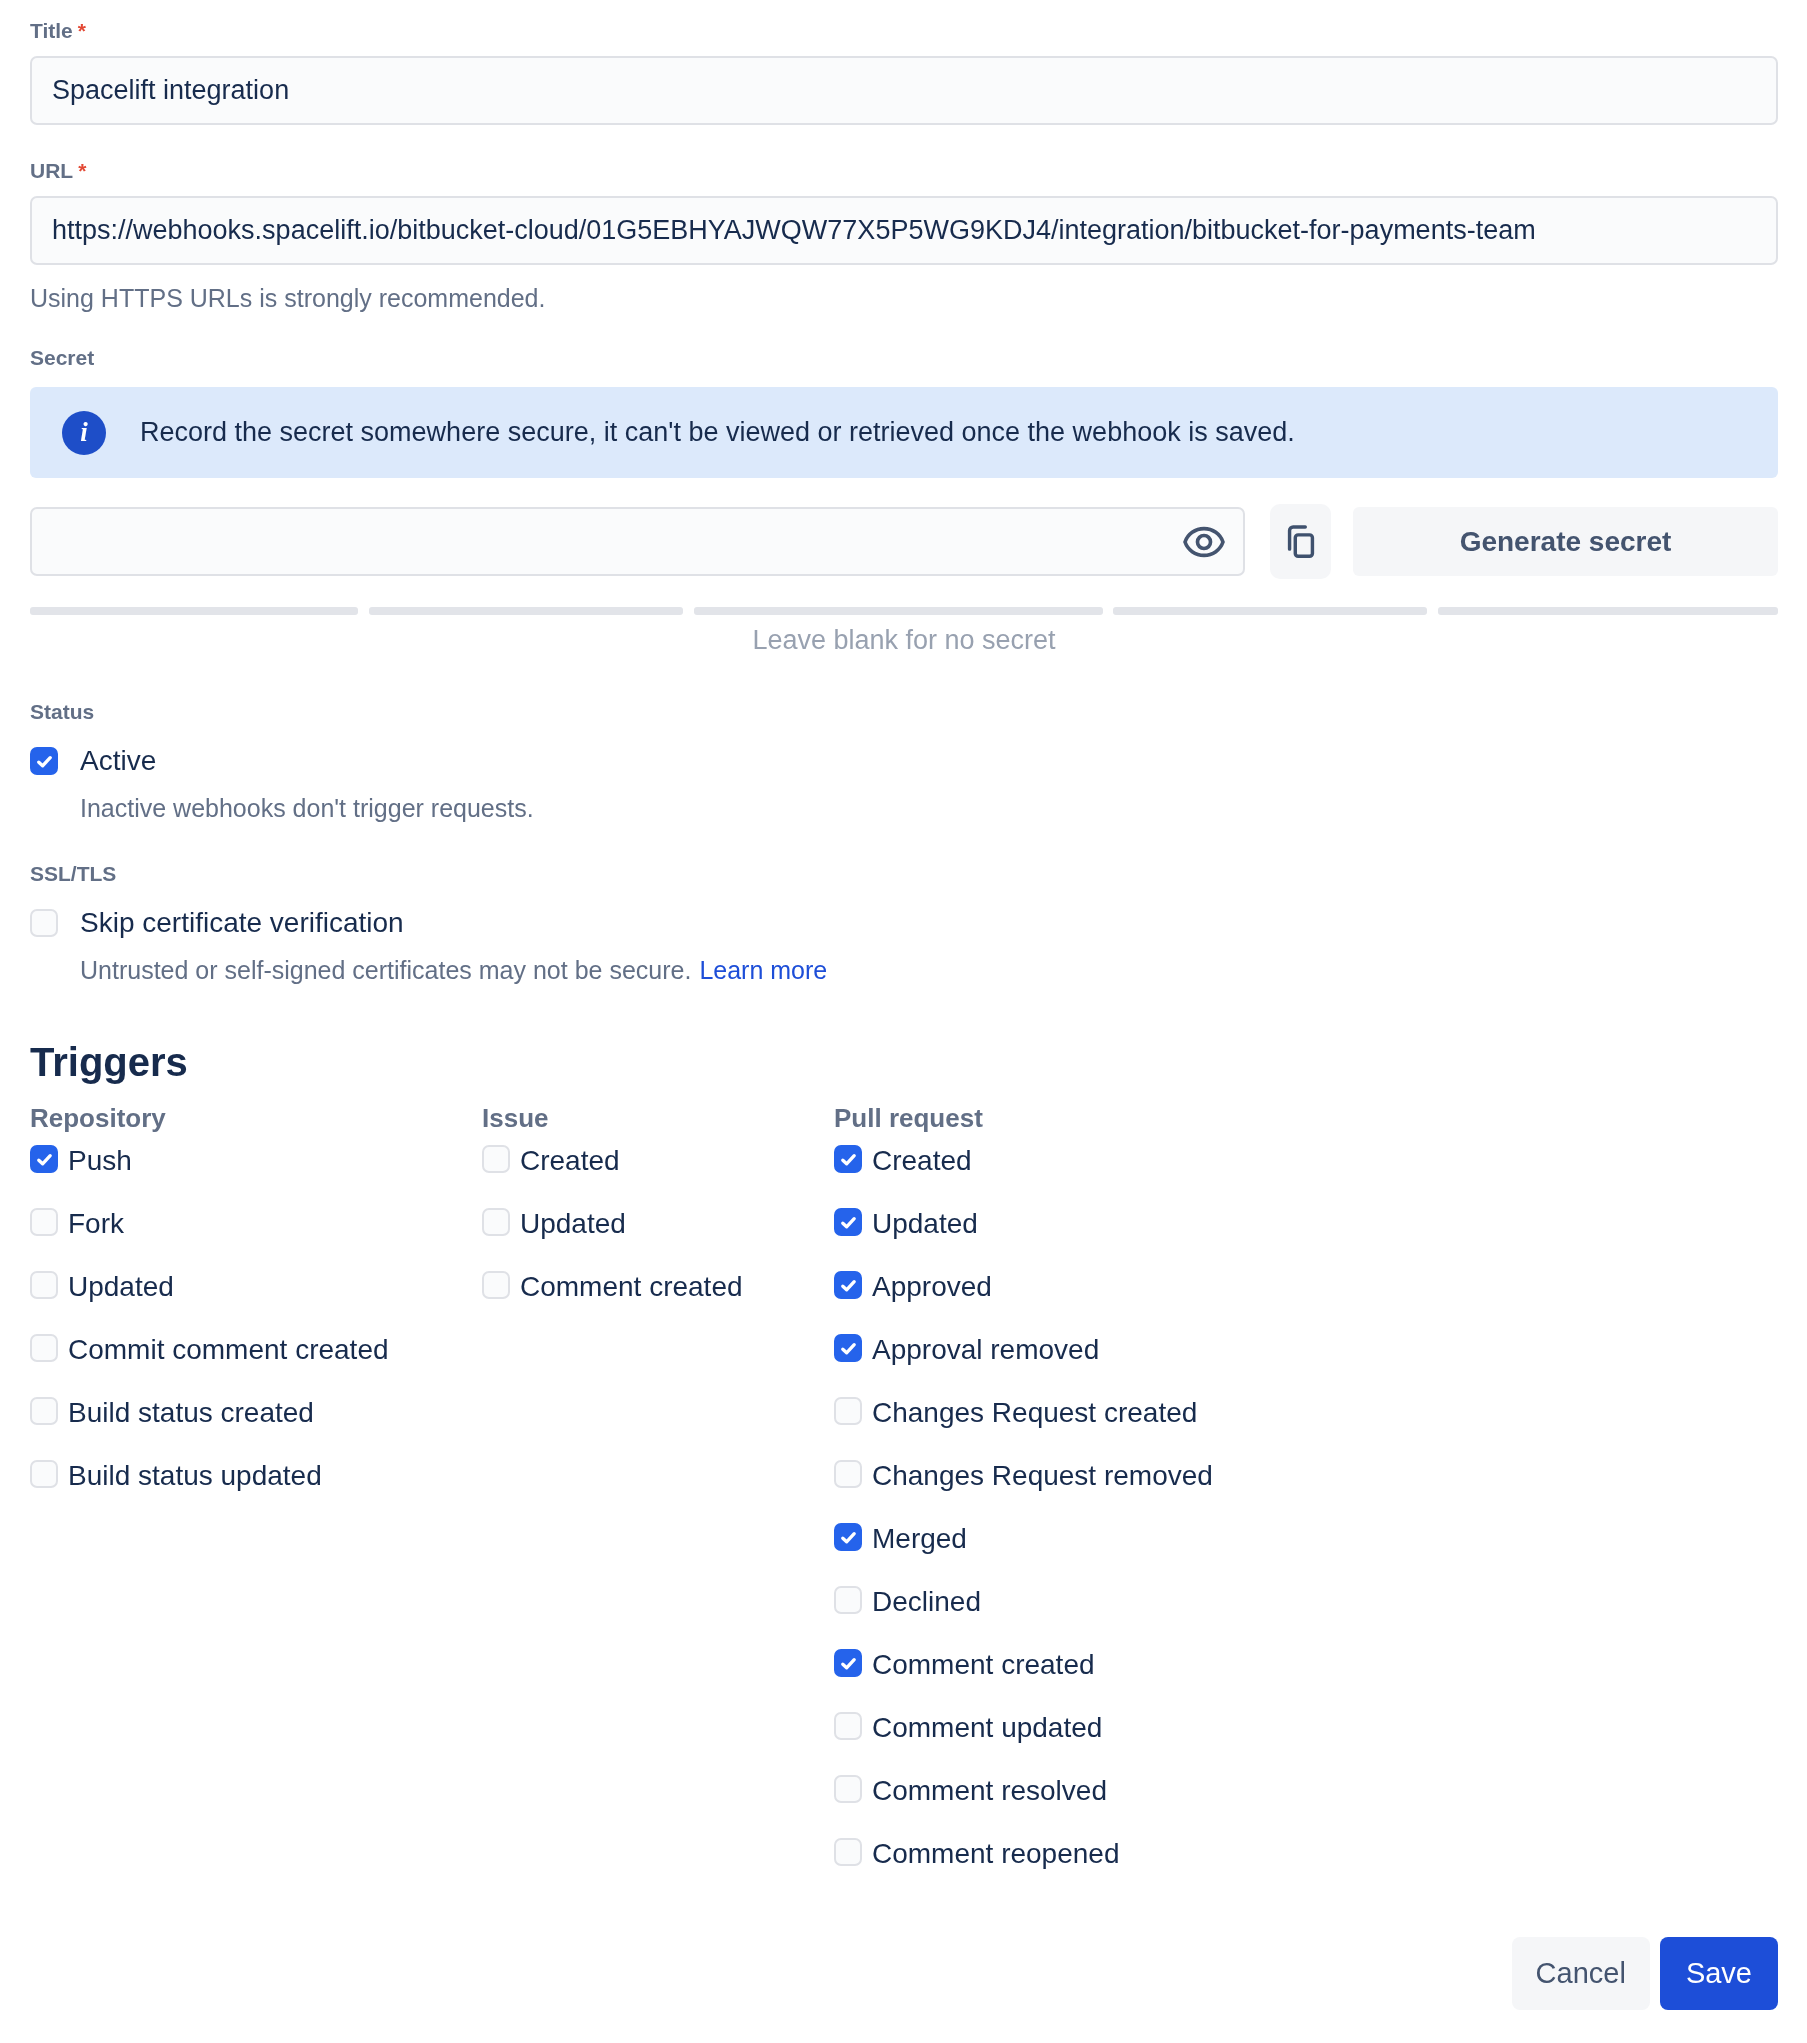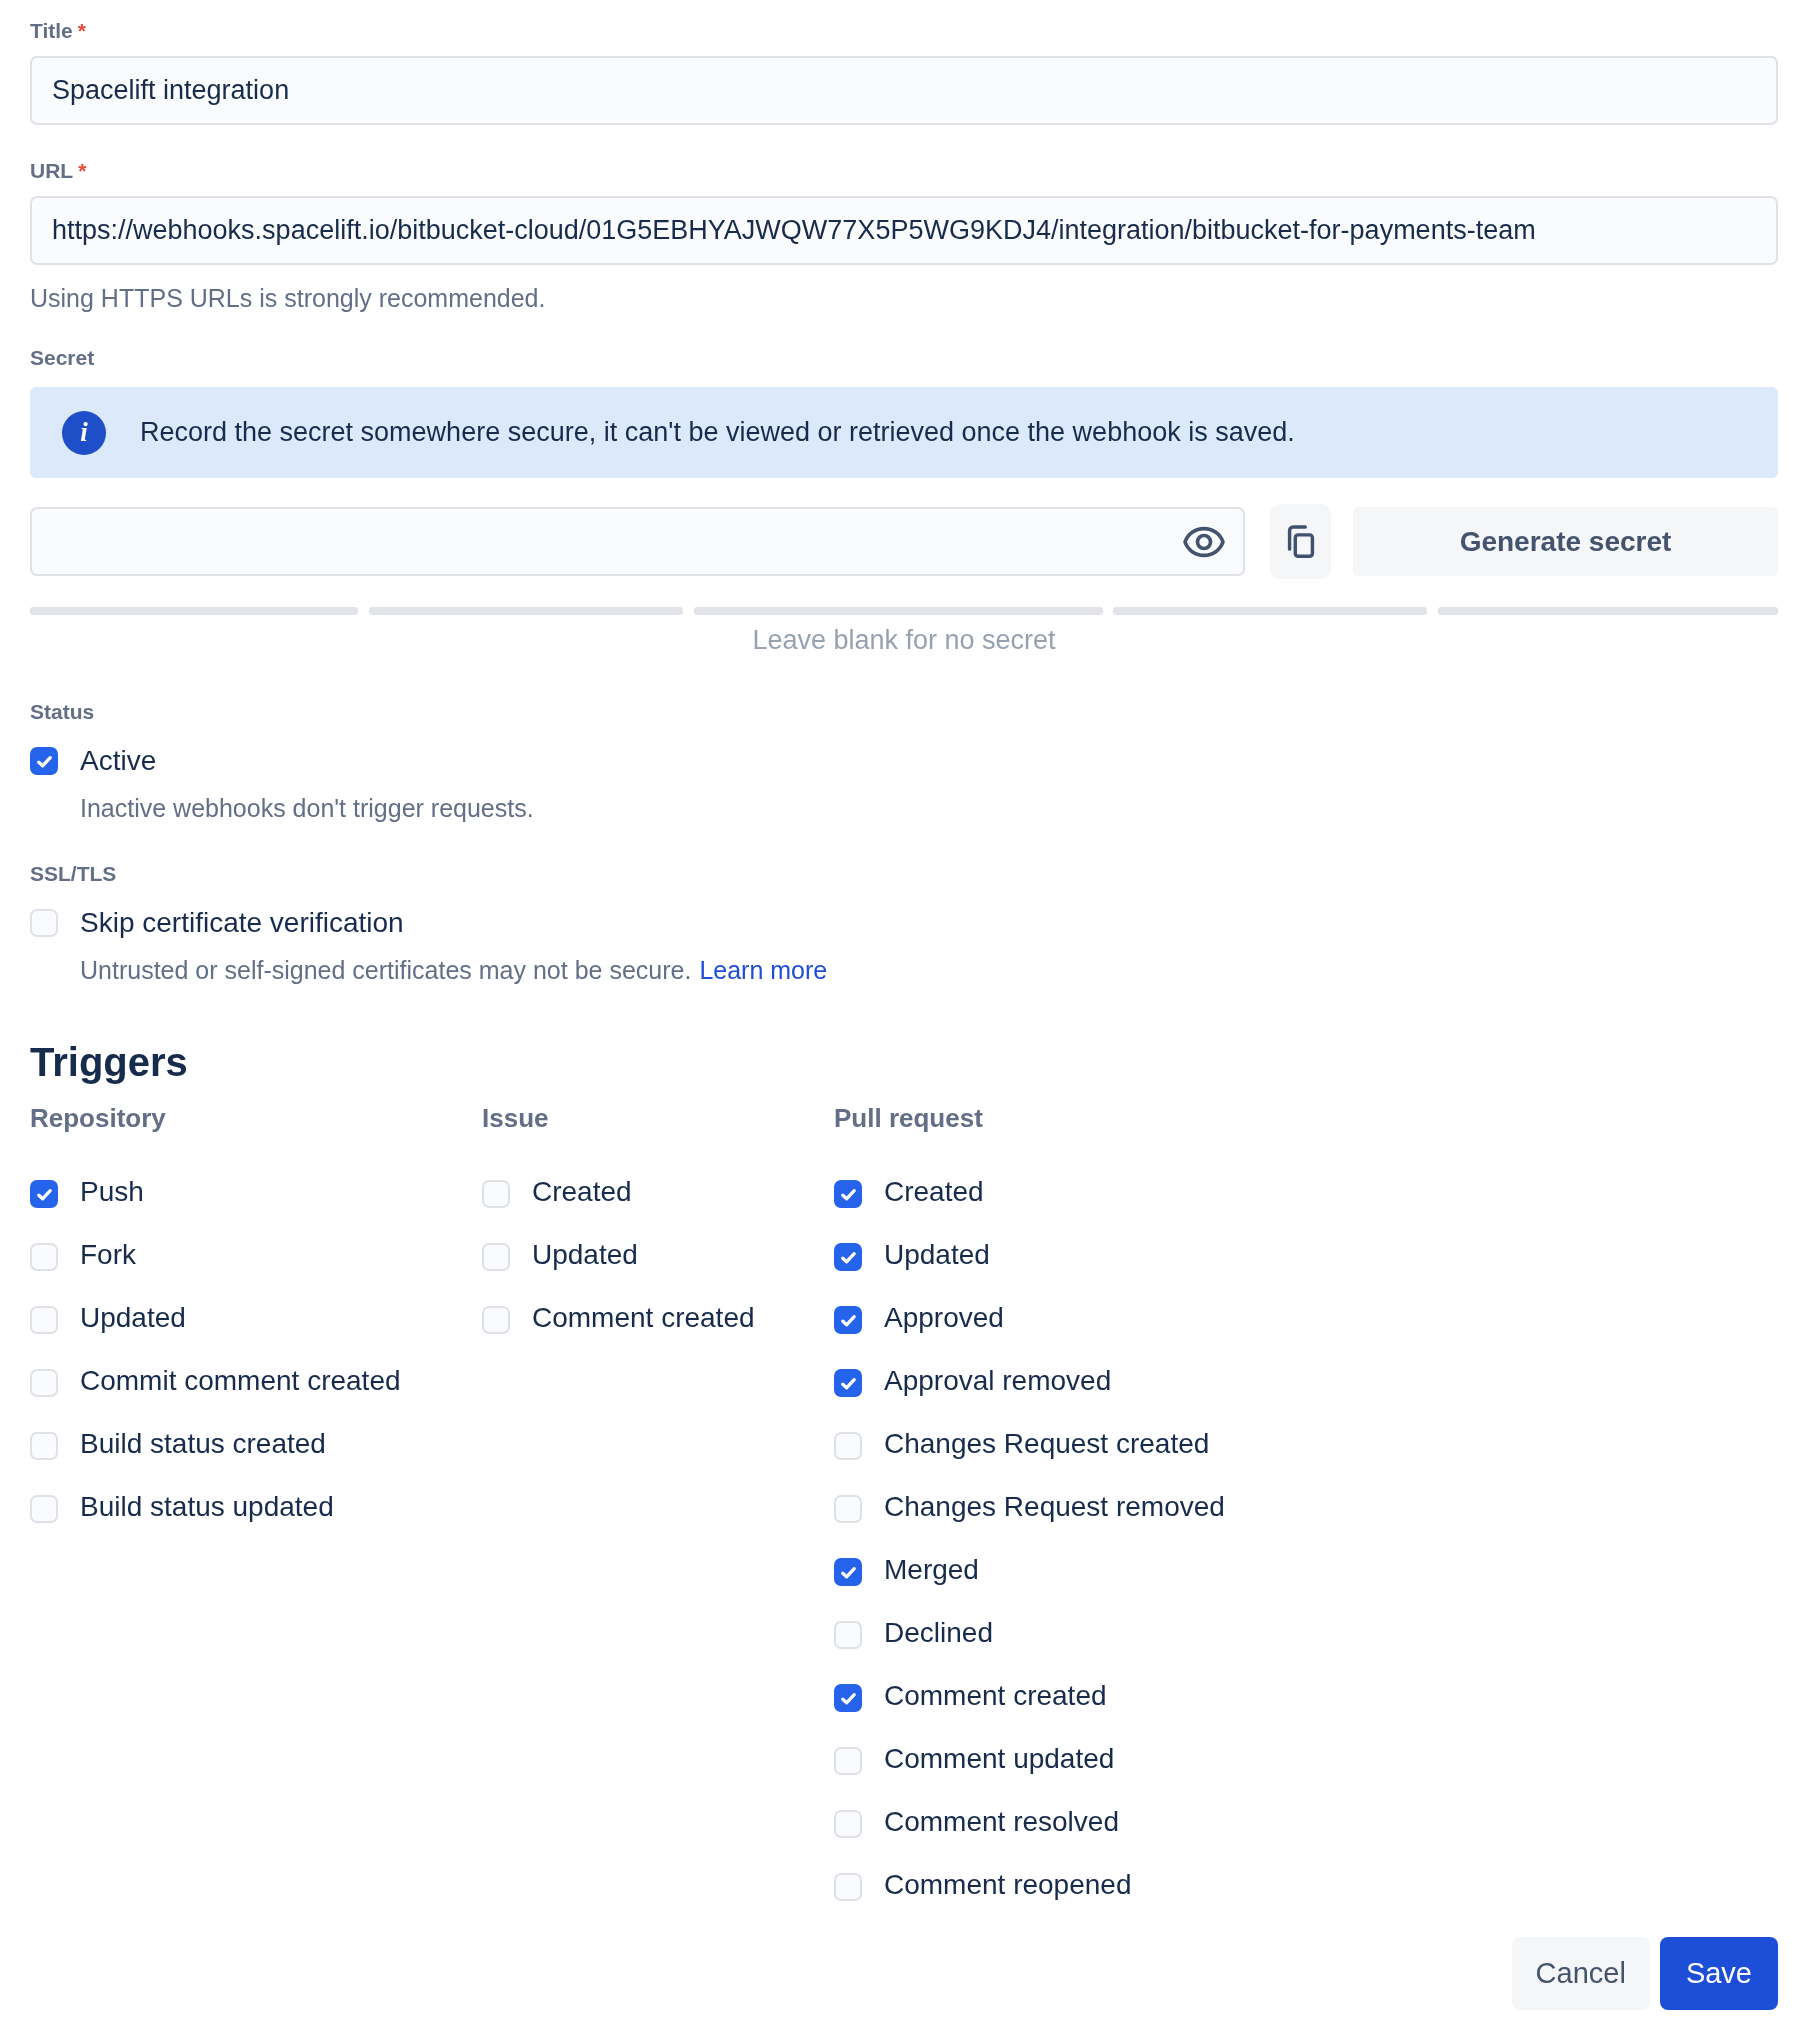--- a/index.html
+++ b/index.html
@@ -71,21 +71,21 @@
   .cb-help{margin:16px 0 0 50px;font-size:25px;line-height:31px;color:#626F86}
   .link{color:#1d4ed8;margin-left:8px;cursor:pointer}
   
   .triggers-heading{margin:51px 0 0;font-size:40px;line-height:50px;font-weight:700;color:#172B4D}
   .trigger-grid{display:flex;margin-top:18px;align-items:flex-start}
   .tcol{box-sizing:border-box}
   .tcol.c1{width:452px}
   .tcol.c2{width:352px}
   .tcol.c3{flex:1}
   .col-header{font-size:26px;line-height:26px;font-weight:700;color:#626F86;margin:0 0 14px}
-  .trigger-row{height:63px;display:flex;align-items:flex-end;gap:22px;cursor:pointer}
+  .trigger-row{height:63px;display:flex;align-items:flex-start;gap:10px;cursor:pointer}
   
   .footer{display:flex;justify-content:flex-end;gap:10px;margin-top:36px}
   .btn{
     height:73px;border:none;border-radius:8px;cursor:pointer;
     font:500 29px "Liberation Sans",sans-serif;
     display:flex;align-items:center;justify-content:center;
   }
   .btn-cancel{background:#F5F6F8;color:#44546F;padding:0 24px}
   .btn-save{background:#1D4ED8;color:#fff;padding:0 26px}
 </style>

